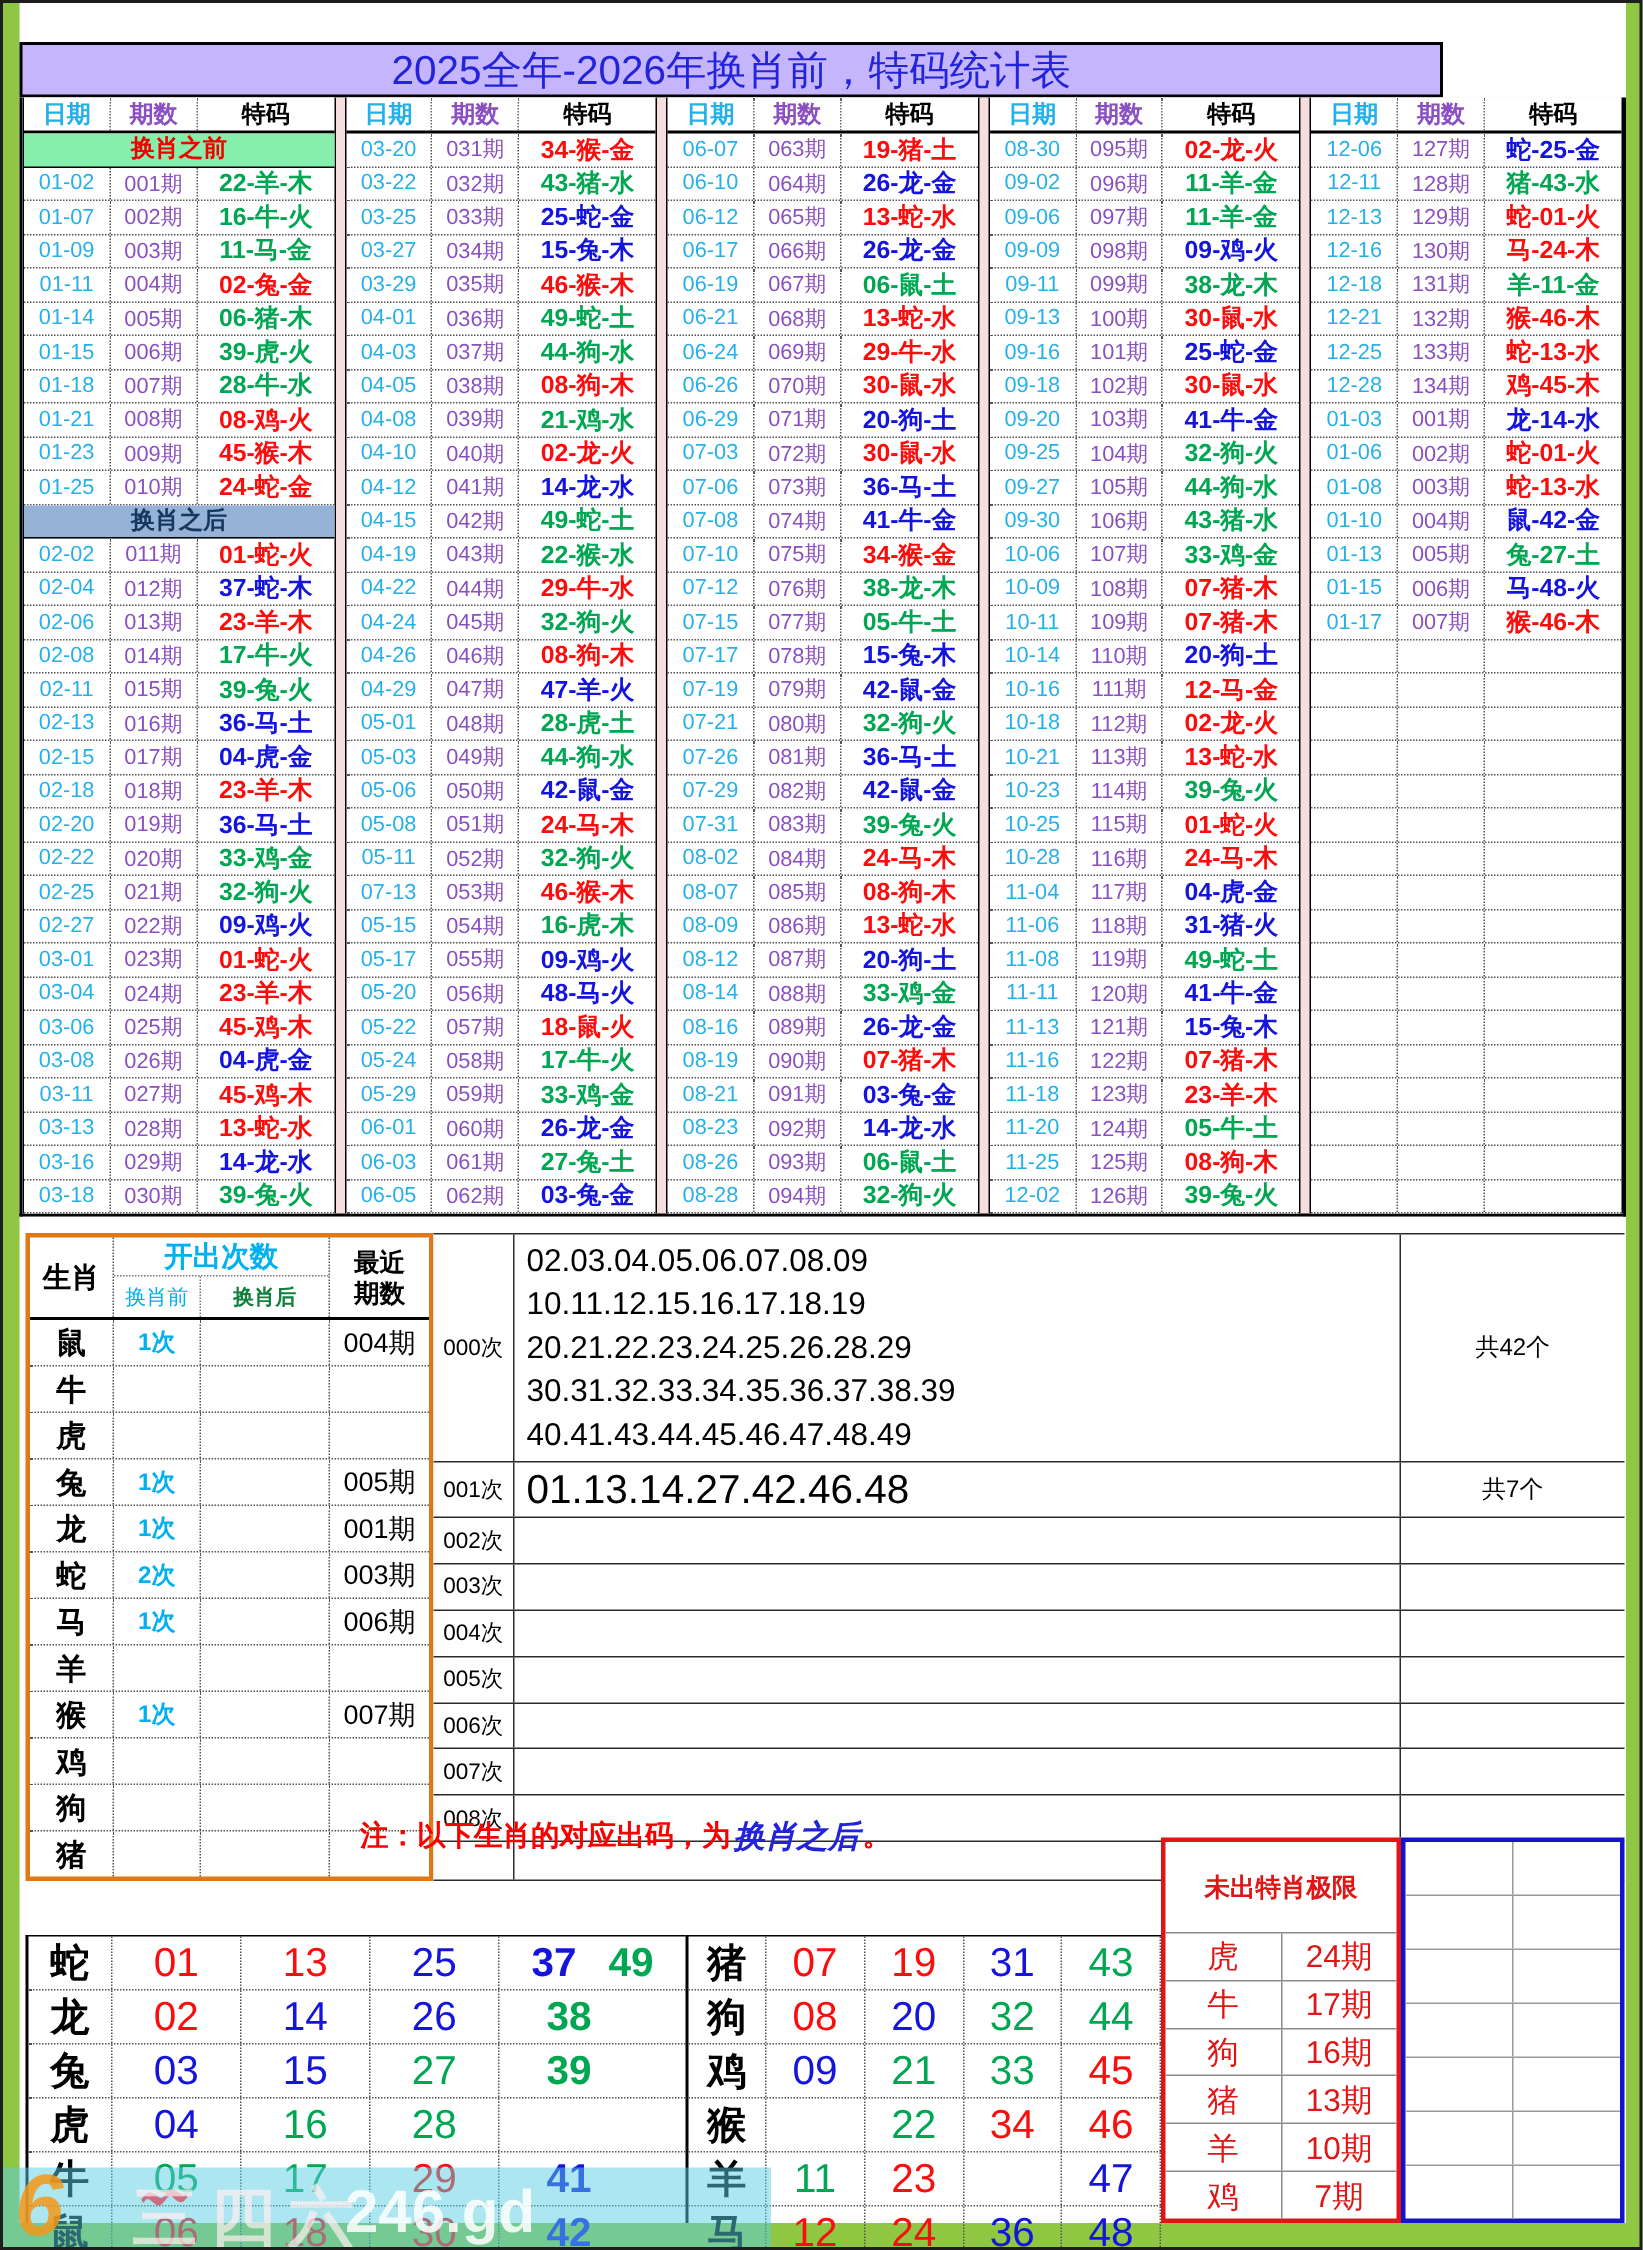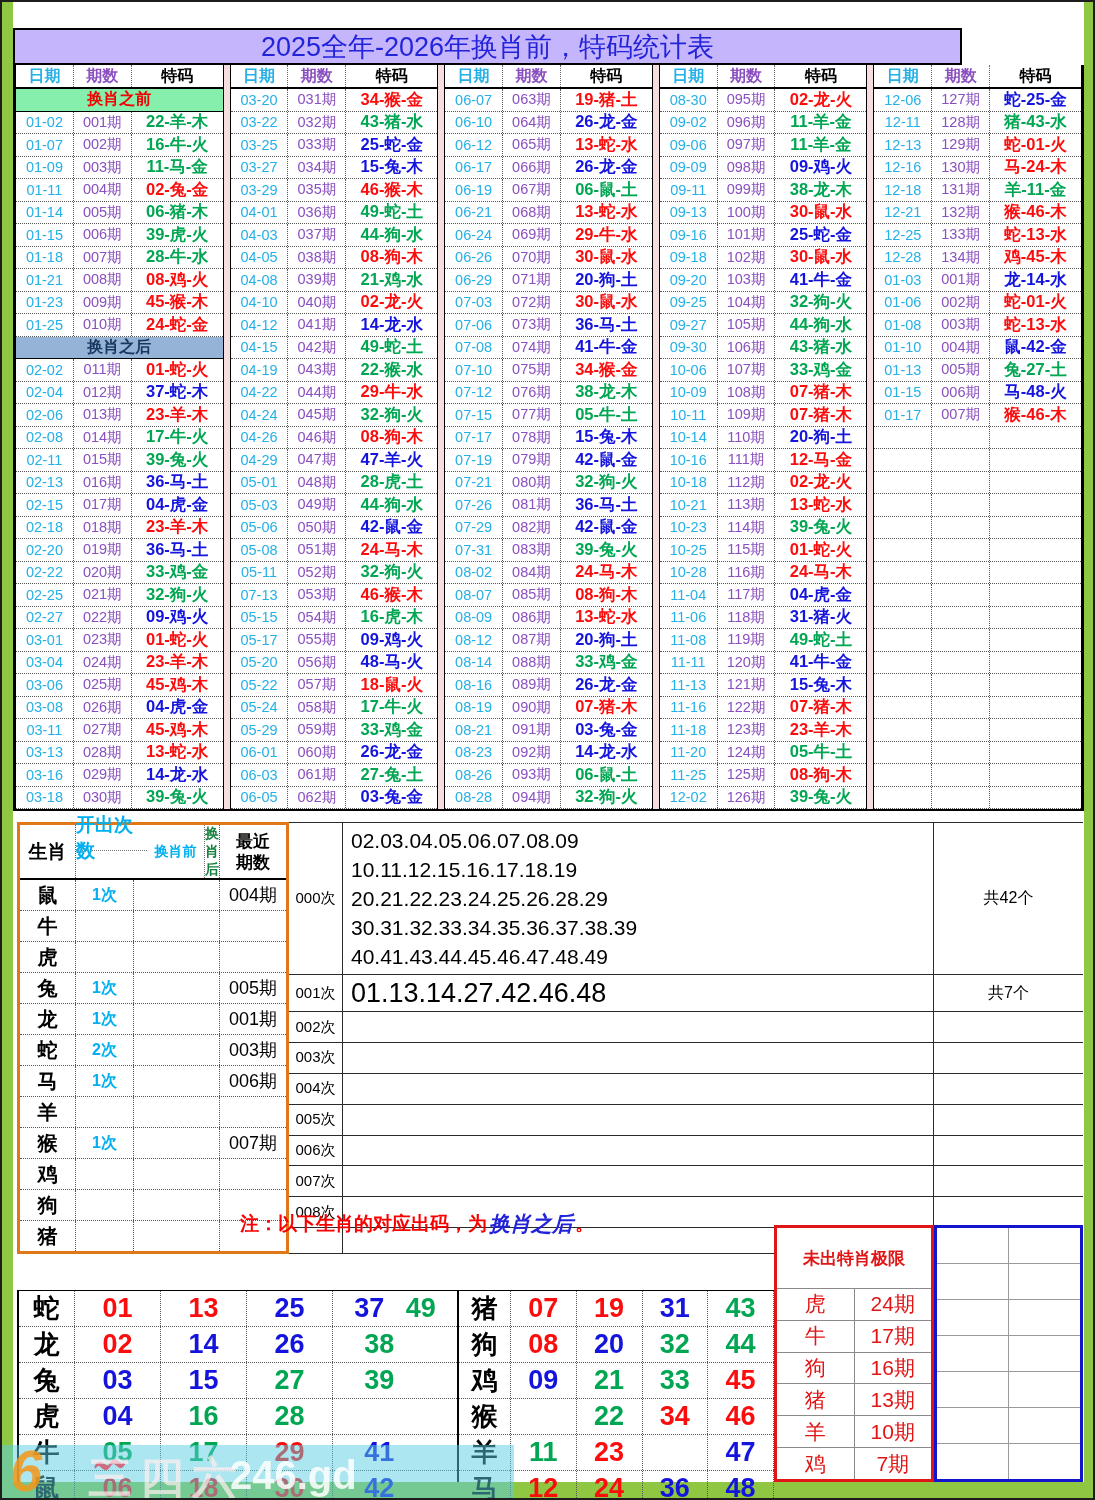--- a/index.html
+++ b/index.html
@@ -25,24 +25,24 @@
   .code{width:44%;font-size:16.5px;font-weight:600;border-right:none}
   .sep{height:22.5px;display:flex;align-items:center;justify-content:center;font-size:16px;font-weight:bold;
        border-bottom:1px solid #000;box-sizing:border-box}
   .sep-before{background:#86efac;color:#f20000}
   .sep-after{background:#95b3d7;color:#17375e}
   .c-r{color:#fb0d0d}.c-b{color:#1414dd}.c-g{color:#00a651}
   
   .statsL{left:15px;top:820px;width:272px;height:432px;border:3px solid #e07818;background:#fff;display:flex;flex-direction:column}
   .sl-header{height:53px;display:flex;border-bottom:2px solid #000}
   .sl-zcell{width:56px;display:flex;align-items:center;justify-content:center;font-size:19px;font-weight:bold;border-right:1px dotted #555;box-sizing:border-box}
-  .sl-mid{width:144px;display:flex;border-right:1px dotted #555;box-sizing:border-box}
+  .sl-mid{width:144px;display:flex;flex-direction:column;border-right:1px dotted #555;box-sizing:border-box}
   .sl-count{height:25px;display:flex;align-items:center;justify-content:center;color:#00b0f0;font-size:19px;font-weight:bold;border-bottom:1px dotted #777}
   .sl-ba{flex:1;display:flex}
-  .sl-before{width:58px;display:flex;align-items:center;justify-content:center;color:#00b0f0;font-size:14px;font-weight:bold;border-right:1px dotted #777;box-sizing:border-box}
+  .sl-before{width:58px;display:flex;align-items:center;justify-content:center;color:#00b0f0;font-size:14px;font-weight:normal;border-right:1px dotted #777;box-sizing:border-box}
   .sl-after{flex:1;display:flex;align-items:center;justify-content:center;color:#15803d;font-size:14px;font-weight:bold}
   .sl-recent{flex:1;display:flex;align-items:center;justify-content:center;font-size:17px;font-weight:bold;white-space:pre-line;text-align:center;line-height:21px}
   .sl-rows{flex:1;display:flex;flex-direction:column}
   .sl-row{flex:1;display:flex;border-bottom:1px dotted #555;box-sizing:border-box}
   .sl-row:last-child{border-bottom:none}
   .sl-z{width:56px;display:flex;align-items:center;justify-content:center;font-size:20px;font-weight:bold;border-right:1px dotted #555;box-sizing:border-box}
   .sl-b{width:58px;display:flex;align-items:center;justify-content:center;color:#00b0f0;font-size:16px;font-weight:bold;border-right:1px dotted #555;box-sizing:border-box}
   .sl-a{width:86px;border-right:1px dotted #555;box-sizing:border-box}
   .sl-r{flex:1;display:flex;align-items:center;justify-content:center;font-size:18px}
   
@@ -60,21 +60,21 @@
   .note{left:15px;top:1204px;width:800px;height:36px;display:flex;align-items:center;justify-content:center;
         font-size:19px;font-weight:bold;color:#fb0000}
   .note .em{color:#2323d9;font-style:italic;font-size:21px;margin:0 2px}
   
   .botL{left:15px;top:1288px;width:440px;height:192px;border-left:2px solid #000;border-top:1px solid #000;background:#fff;display:flex;flex-direction:column}
   .botR{left:455px;top:1288px;width:317px;height:192px;border-left:2px solid #000;border-top:1px solid #000;background:#fff;display:flex;flex-direction:column}
   .brow{flex:1;display:flex;border-bottom:1px dotted #555;box-sizing:border-box}
   .brow:last-child{border-bottom:2px solid #000}
   .bz{width:56px;display:flex;align-items:center;justify-content:center;font-size:26px;font-weight:bold;border-right:1px dotted #555;box-sizing:border-box}
   .botR .bz{width:52px}
-  .bn{display:flex;align-items:center;justify-content:center;font-size:27px;font-weight:700;border-right:1px dotted #555;box-sizing:border-box}
+  .bn{display:flex;align-items:center;justify-content:center;font-size:27px;font-weight:400;border-right:1px dotted #555;box-sizing:border-box}
   .botL .bn{width:86px}
   .botR .bn{flex:1}
   .bwide{flex:1;display:flex;align-items:center;justify-content:space-evenly;font-size:27px;font-weight:600}
   
   .limit{left:772px;top:1223px;width:160px;height:257px;border:3px solid #e01515;background:#fff;display:flex;flex-direction:column}
   .limit-title{height:60px;display:flex;align-items:center;justify-content:center;font-size:17px;font-weight:bold;color:#e01515}
   .lrow{flex:1;display:flex;border-top:1px solid #8a8a8a}
   .lz,.lp{flex:1;display:flex;align-items:center;justify-content:center;color:#e01515;font-size:21px}
   .lz{border-right:1px solid #8a8a8a}
   

